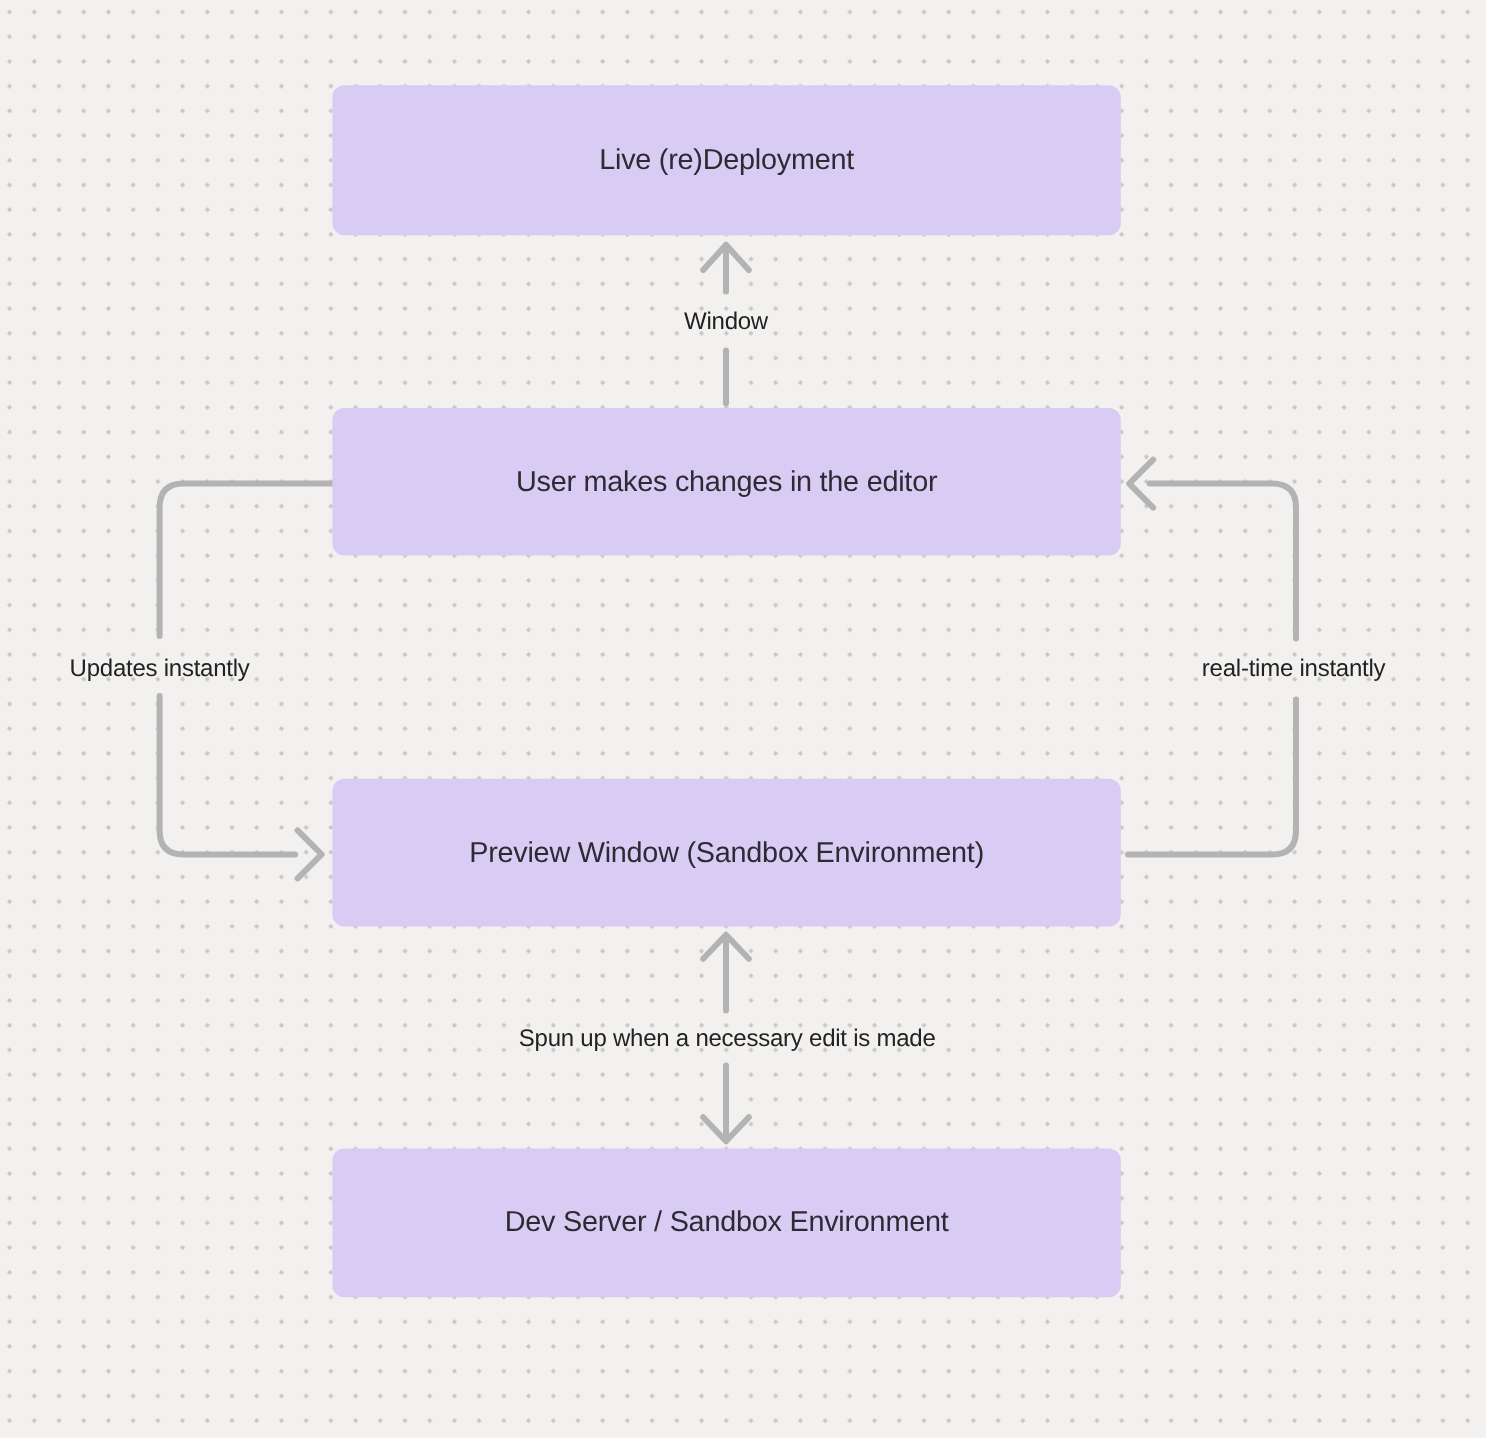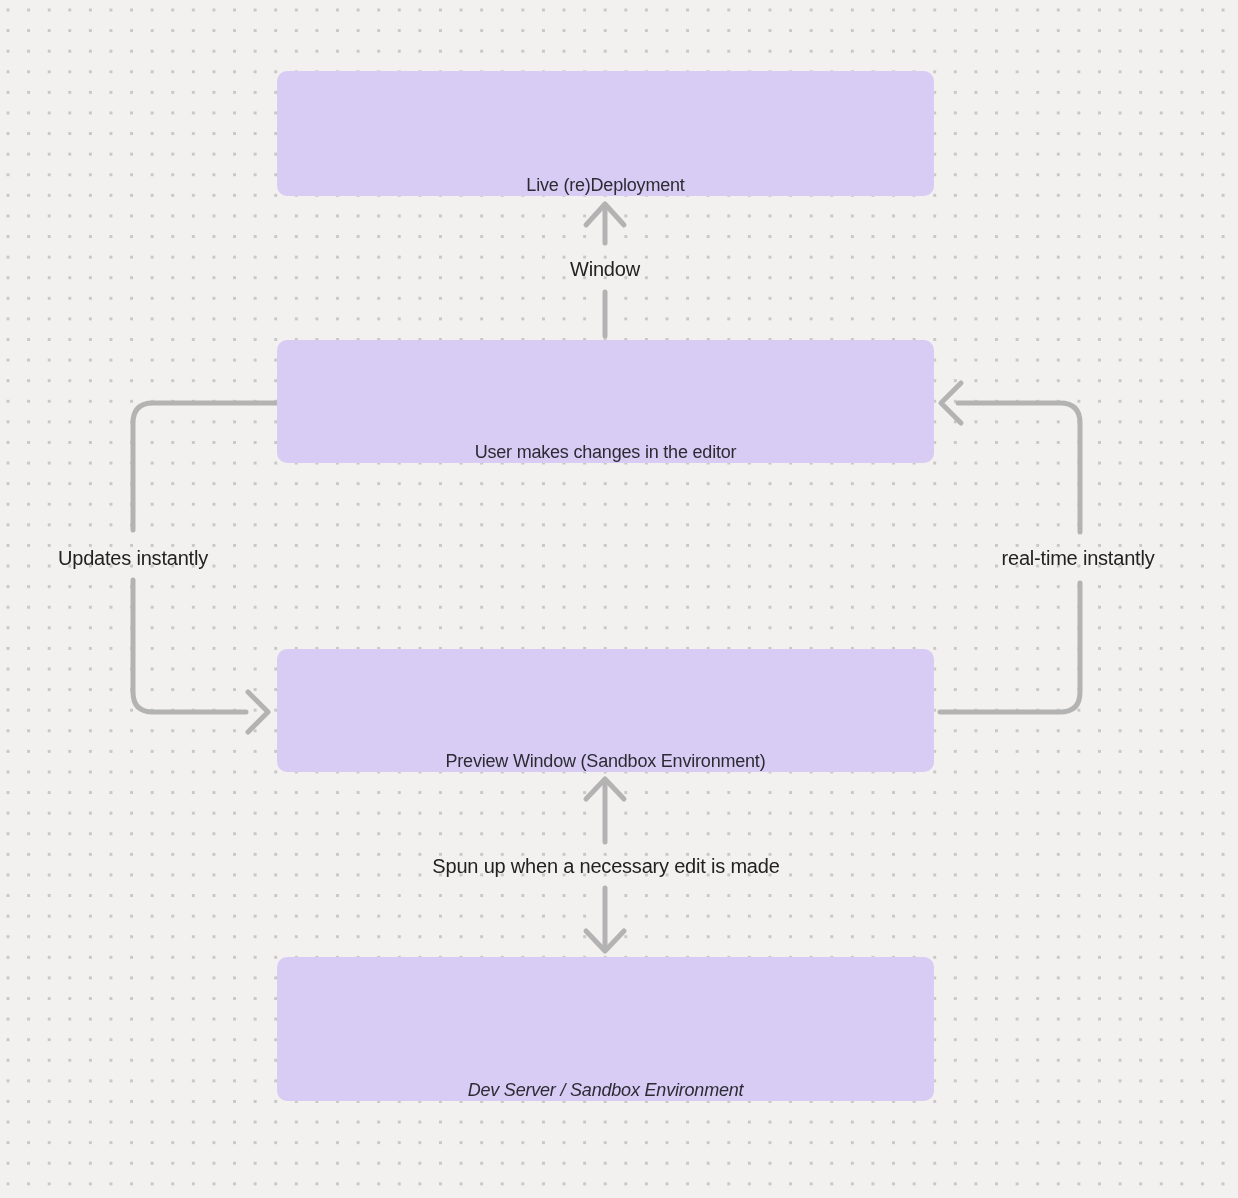--- a/index.html
+++ b/index.html
@@ -31,31 +31,31 @@
     stroke-linejoin: round;
     pointer-events: stroke;
   }
   .node {
     position: absolute;
     left: 277px;
     width: 657px;
     border-radius: 10px;
     background: var(--node_fill, #d8ccf4);
     color: var(--node_text, #2c2b33);
-    font-size: 18px;
+    font-size: 24px;
     letter-spacing: -0.2px;
     display: flex;
-    align-items: flex-end;
+    align-items: center;
     justify-content: center;
     text-align: center;
   }
   .node-1 { top: 71px;  height: 125px; }
   .node-2 { top: 340px; height: 123px; }
   .node-3 { top: 649px; height: 123px; }
-  .node-4 { top: 957px; height: 144px; font-style: italic; }
+  .node-4 { top: 957px; height: 124px; }
   .edge-label {
     position: absolute;
     transform: translate(-50%, -50%);
     font-size: 20px;
     letter-spacing: -0.2px;
     color: var(--label_text, #222222);
     white-space: nowrap;
   }
   .label-publish   { left: 605px;  top: 269px; }
   .label-updates   { left: 133px;  top: 558px; }

